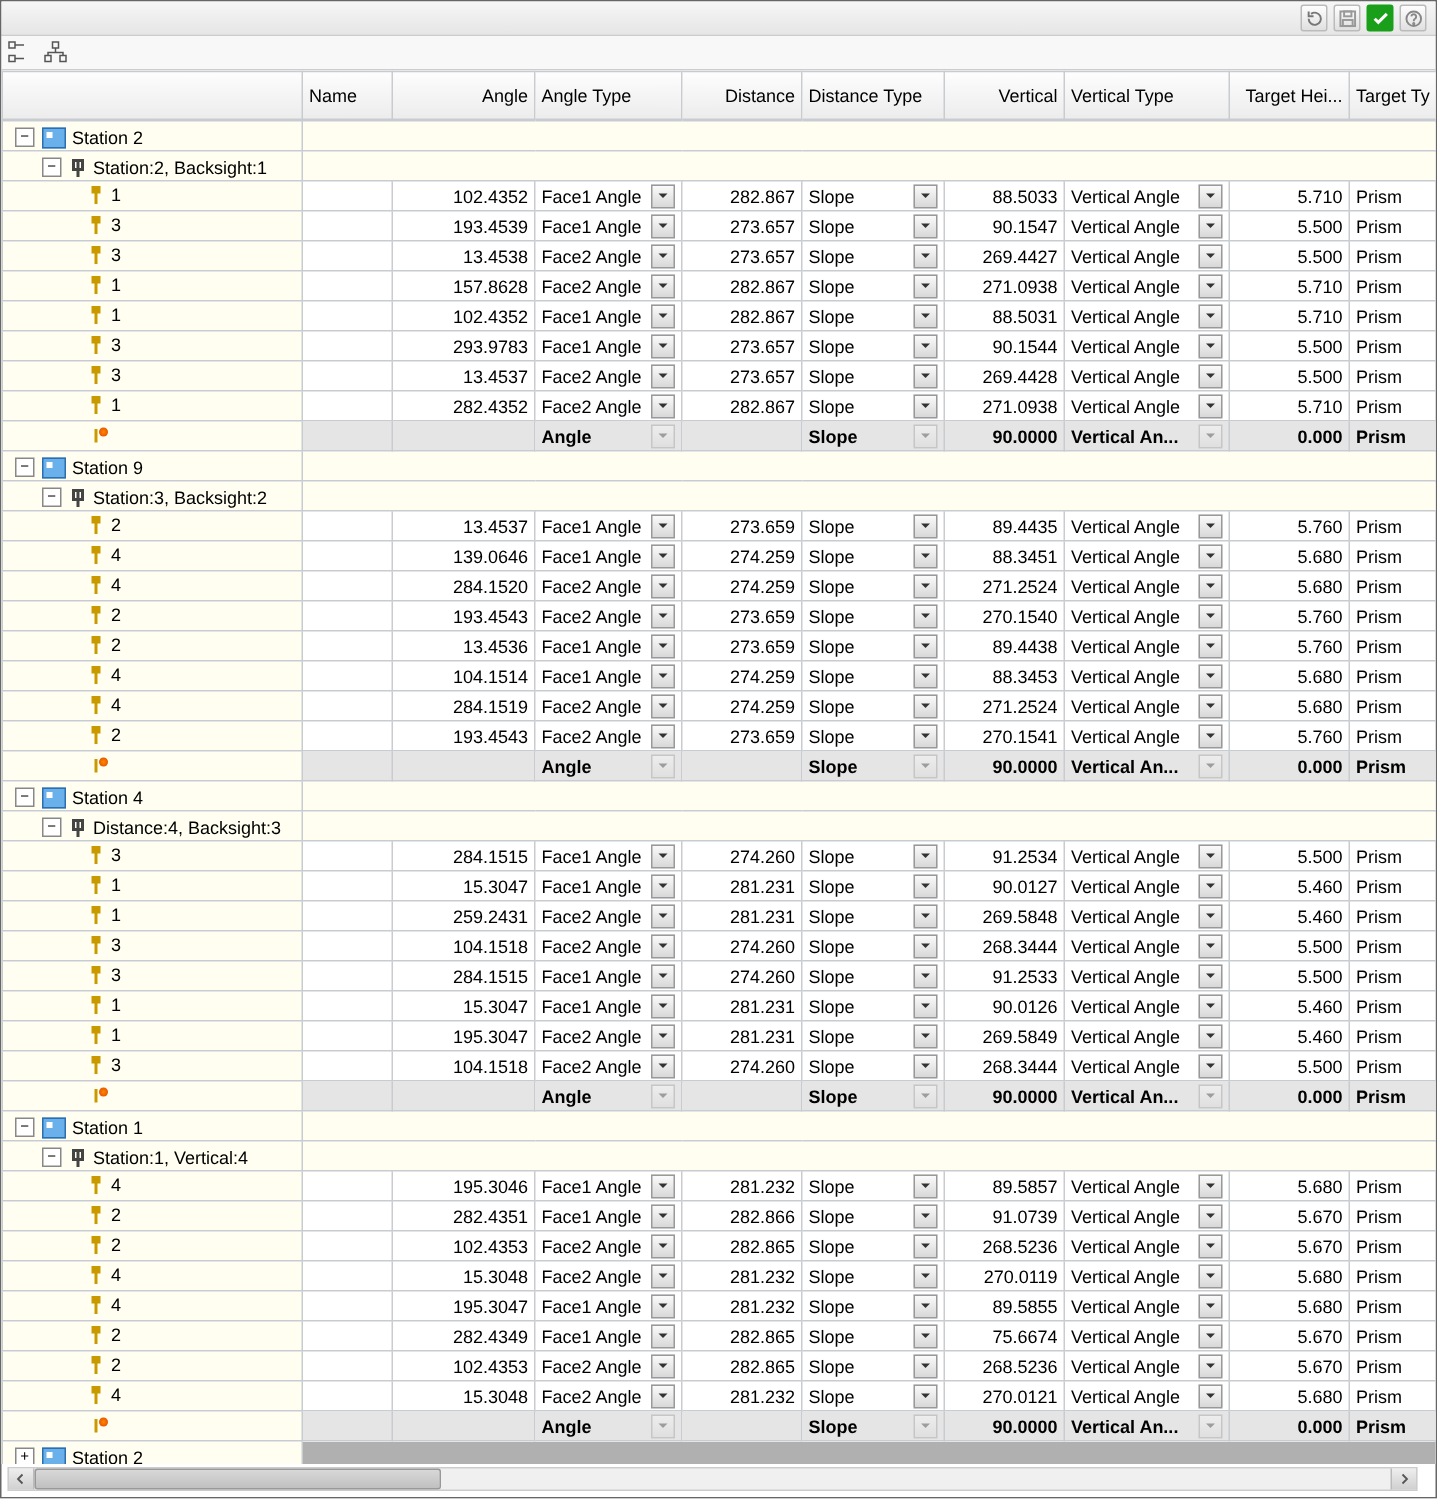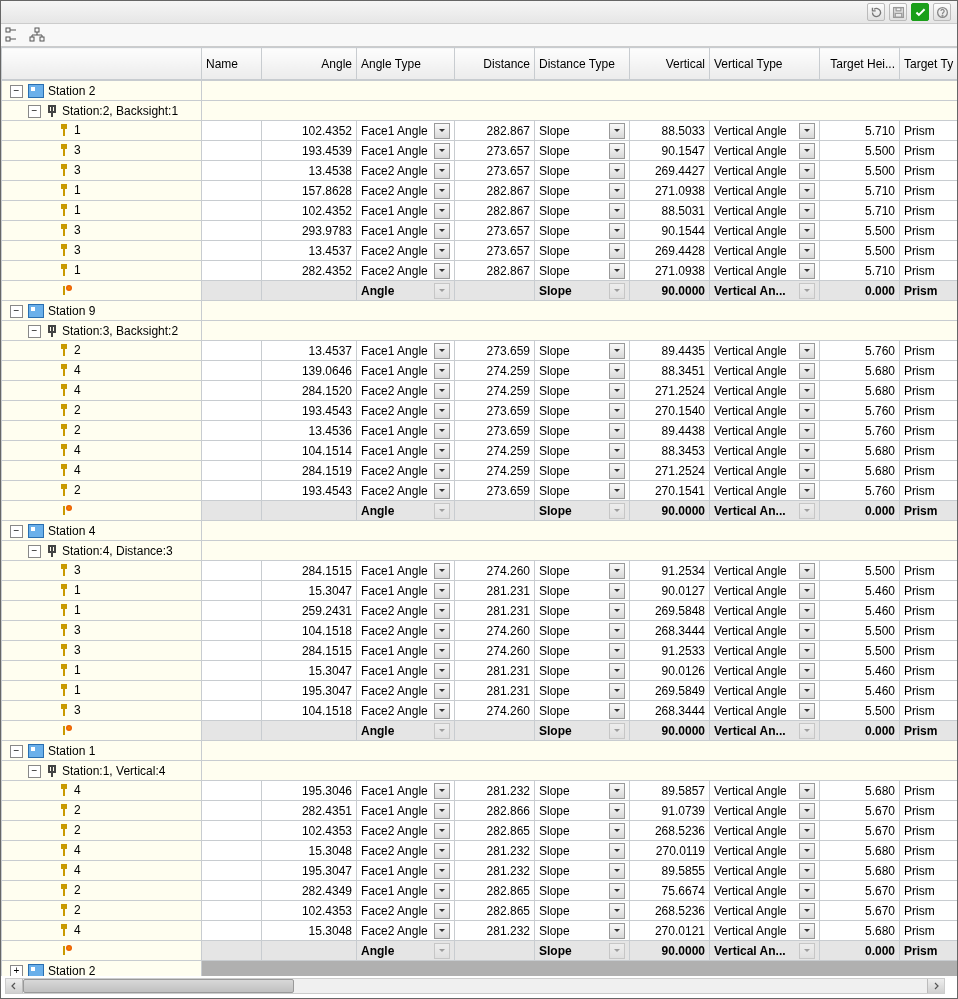--- a/index.html
+++ b/index.html
@@ -930,21 +930,21 @@
                 <span class="tw">−</span>
                 <span class="ic-st"></span>
                 <span>Station 4</span>
               </span></td>
             <td colspan="9" style="background:#fffef0"></td>
           </tr>
           <tr class="bs-row">
             <td class="tree-cell"><span class="ind" style="padding-left:22px">
                 <span class="tw">−</span>
                 <span class="ic-bs"></span>
-                <span>Station:4, Distance:3</span>
+                <span>Distance:4, Backsight:3</span>
               </span></td>
             <td colspan="9" style="background:#fffef0"></td>
           </tr>
           <tr>
       <td class="tree-cell"><span class="ind" style="padding-left:50px">
                 <span class="ic-pt"></span>
                 <span>3</span>
               </span></td>
       <td></td>
       <td class="r">284.1515</td>

